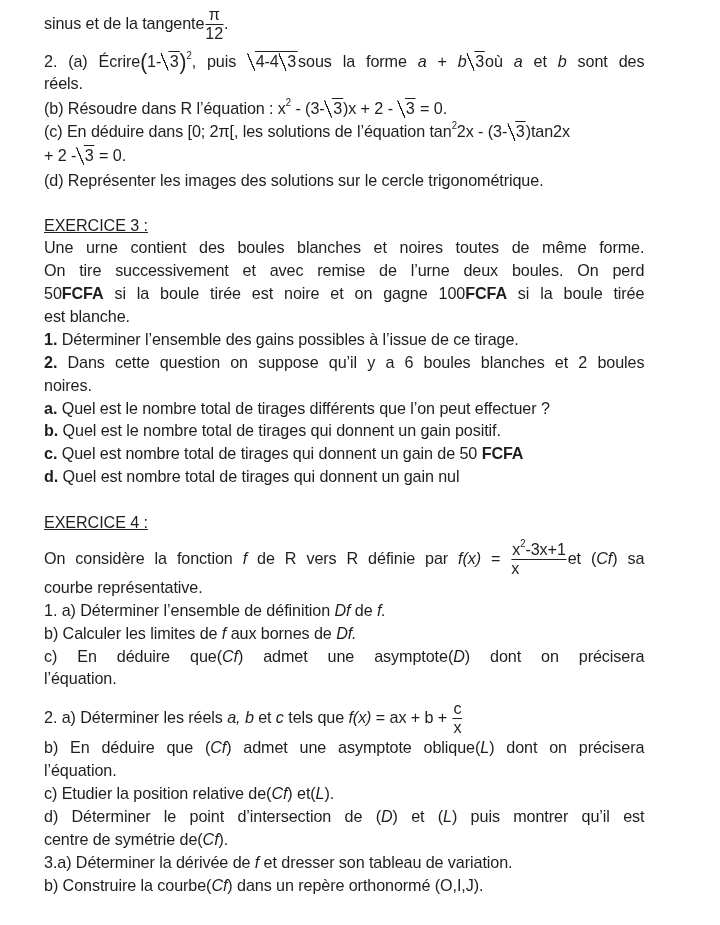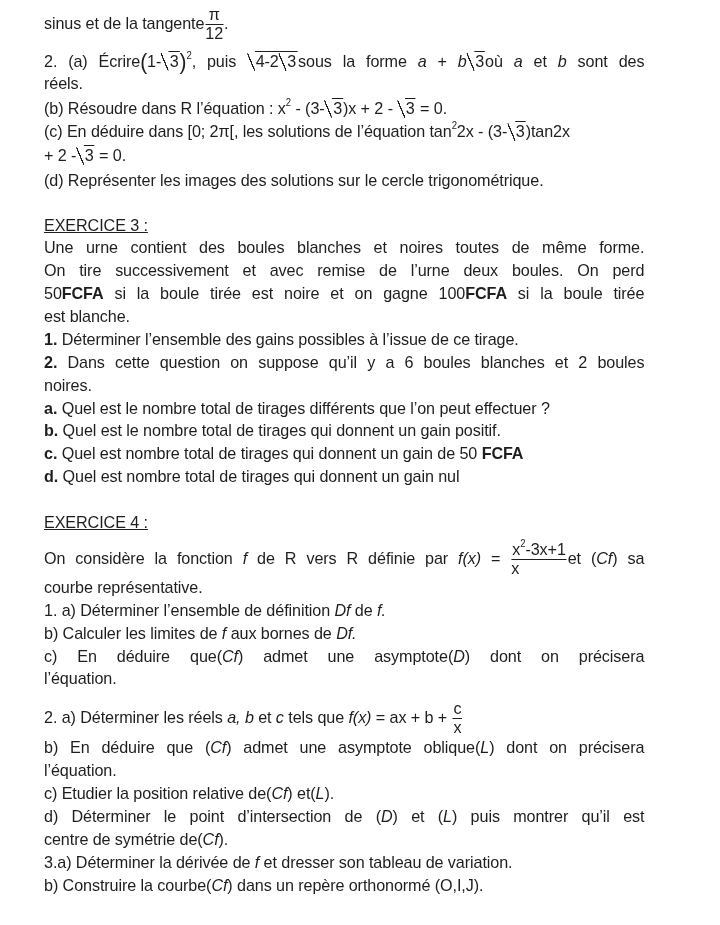--- a/index.html
+++ b/index.html
@@ -34,21 +34,21 @@
 <body>
 
 <div class="page">
 
   <div class="line" style="top:6px;">
     <span>sinus et de la tangente</span><span class="frac"><span class="num">π</span><span class="den">12</span></span><span>.</span>
   </div>
 
   <div class="line just" style="top:51px;">
     <span>2. (a) Écrire</span><span class="big">(</span><span>1-</span><span class="sqrt"><span class="rad">3</span></span><span class="big">)</span><sup>2</sup><span>, puis</span>
-    <span class="sqrt"><span class="rad"><span>4-2</span><span class="sqrt"><span class="rad">3</span></span></span></span><span>sous la forme</span>
+    <span class="sqrt"><span class="rad"><span>4-4</span><span class="sqrt"><span class="rad">3</span></span></span></span><span>sous la forme</span>
     <span><span class="i">a</span><span> + </span><span class="i">b</span><span class="sqrt"><span class="rad">3</span></span><span>où </span><span class="i">a</span><span> et </span><span class="i">b</span><span> sont des</span></span>
   </div>
   <div class="line" style="top:73px;">réels.</div>
 
   <div class="line" style="top:98px;">
     <span>(b) Résoudre dans R l’équation : x</span><sup>2</sup><span> - (3-</span><span class="sqrt"><span class="rad">3</span></span><span>)x + 2 - </span><span class="sqrt"><span class="rad">3</span></span><span> = 0.</span>
   </div>
 
   <div class="line" style="top:121px;">
     <span>(c) En déduire dans [0; 2π[, les solutions de l’équation tan</span><sup>2</sup><span>2x - (3-</span><span class="sqrt"><span class="rad">3</span></span><span>)tan2x</span>

